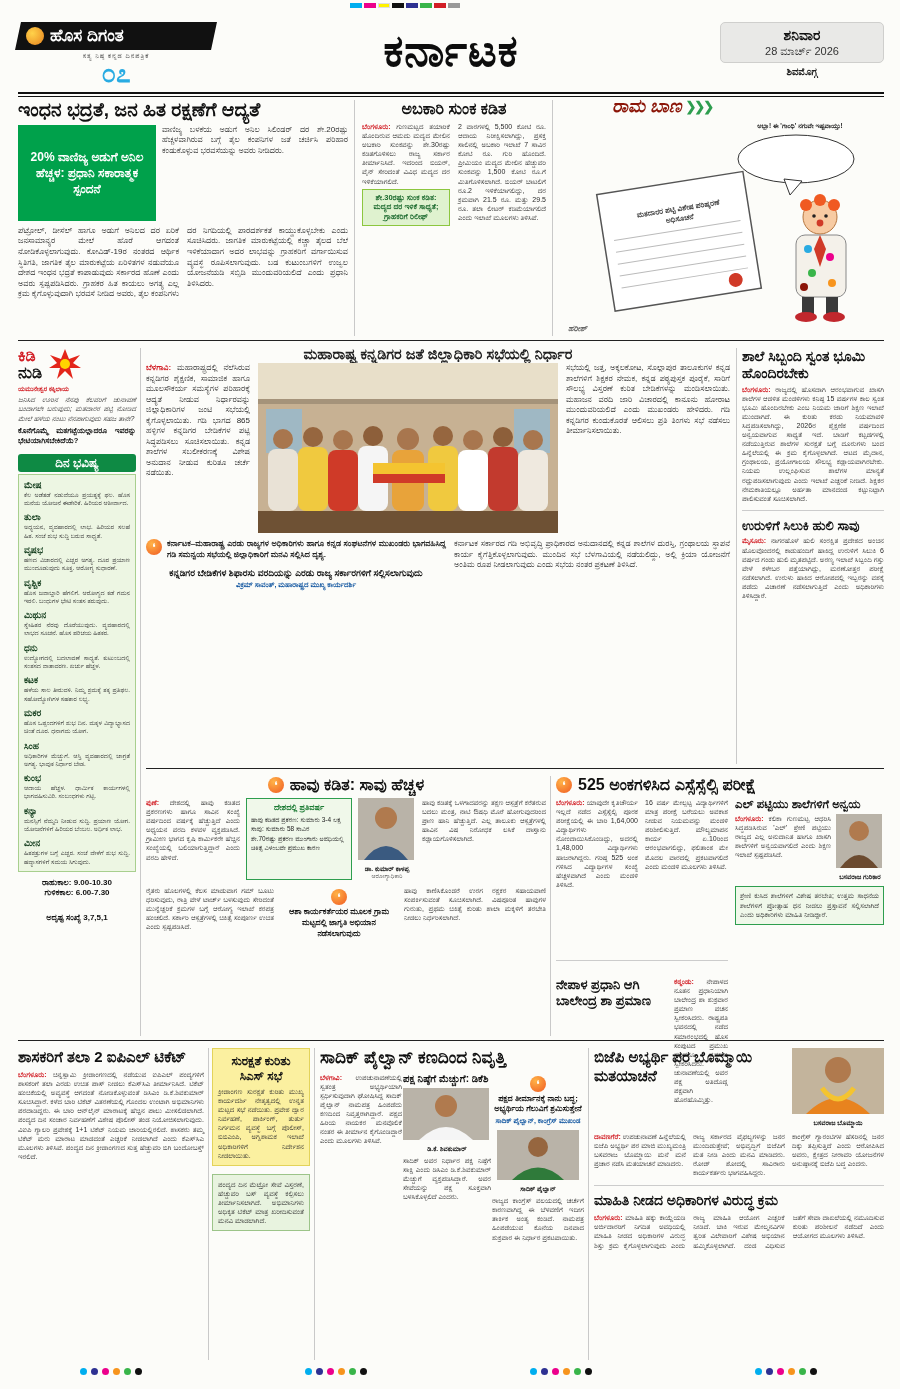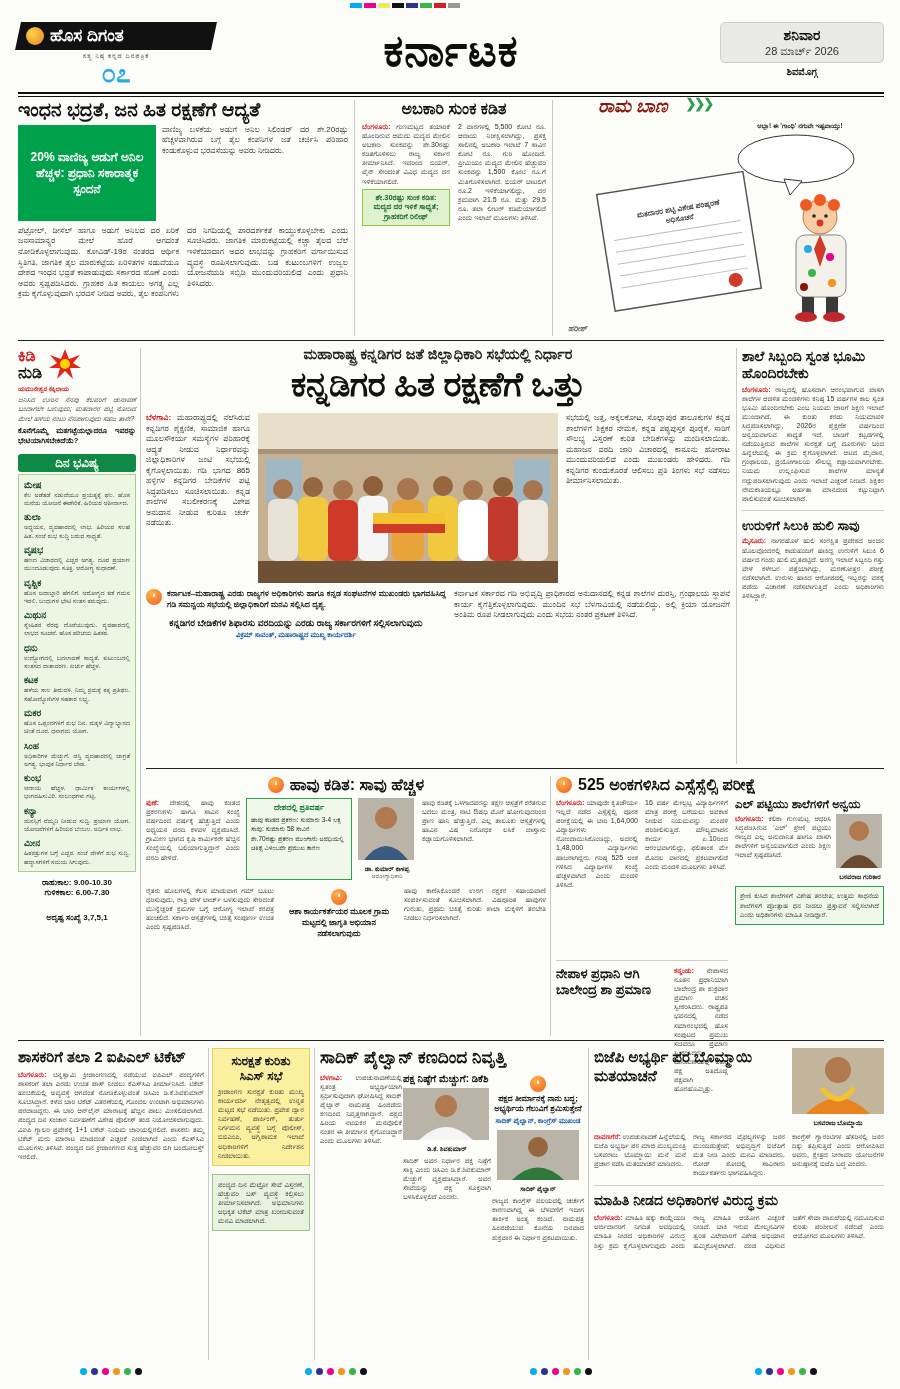--- a/index.html
+++ b/index.html
@@ -86,21 +86,21 @@
       <span class="dateline">ಬೆಂಗಳೂರು:</span>
       <span>ಗುಣಮಟ್ಟದ ತಯಾರಿಕೆ ಹೊಂದಿರುವ ಆಮದು ಮದ್ಯದ ಮೇಲಿನ ಅಬಕಾರಿ ಸುಂಕವನ್ನು ಶೇ.30ರಷ್ಟು ಕಡಿತಗೊಳಿಸಲು ರಾಜ್ಯ ಸರ್ಕಾರ ತೀರ್ಮಾನಿಸಿದೆ. ಇದರಿಂದ ಬಿಯರ್, ವೈನ್ ಸೇರಿದಂತೆ ವಿವಿಧ ಮದ್ಯದ ದರ ಇಳಿಕೆಯಾಗಲಿದೆ.</span>
       <div class="mini-green">ಶೇ.30ರಷ್ಟು ಸುಂಕ ಕಡಿತ: ಮದ್ಯದ ದರ ಇಳಿಕೆ ಸಾಧ್ಯತೆ; ಗ್ರಾಹಕರಿಗೆ ರಿಲೀಫ್</div>
       <span>2 ವಾರಗಳಲ್ಲಿ 5,500 ಕೋಟಿ ರೂ. ಆದಾಯ ನಿರೀಕ್ಷಿಸಲಾಗಿದ್ದು, ಪ್ರಸಕ್ತ ಸಾಲಿನಲ್ಲಿ ಅಬಕಾರಿ ಇಲಾಖೆ 7 ಸಾವಿರ ಕೋಟಿ ರೂ. ಗುರಿ ಹೊಂದಿದೆ. ಪ್ರೀಮಿಯಂ ಮದ್ಯದ ಮೇಲಿನ ಹೆಚ್ಚುವರಿ ಸುಂಕವನ್ನು 1,500 ಕೋಟಿ ರೂ.ಗೆ ಮಿತಿಗೊಳಿಸಲಾಗಿದೆ. ಬಿಯರ್ ಬಾಟಲಿಗೆ ರೂ.2 ಇಳಿಕೆಯಾಗಲಿದ್ದು, ದರ ಕ್ರಮವಾಗಿ 21.5 ರೂ. ಮತ್ತು 29.5 ರೂ. ತಲಾ ಲೀಟರ್ ಕಡಿಮೆಯಾಗಲಿದೆ ಎಂದು ಇಲಾಖೆ ಮೂಲಗಳು ತಿಳಿಸಿವೆ.</span>
     </div>
   </div>
 
   <div class="vr" style="left:552px;top:100px;height:236px"></div>
 
   <div class="abs" style="left:558px;top:96px;width:326px;height:240px">
-    <div style="display:flex;gap:18px;margin-left:40px">
+    <div style="display:flex;align-items:center;gap:4px;margin-left:54px">
       <span style="font-size:18px;font-weight:900;color:#8b1508;font-style:italic">ರಾಮ ಬಾಣ</span>
       <span style="color:#2e9e4f;font-weight:900;font-size:13px;letter-spacing:-2px">❯❯❯</span>
     </div>
     <svg width="326" height="206" viewBox="0 0 326 206">
       <ellipse cx="238" cy="42" rx="58" ry="24" fill="#fff" stroke="#333" stroke-width="1"></ellipse>
       <path d="M226 62 L232 78 L244 64 Z" fill="#fff" stroke="#333" stroke-width="1"></path>
       <g transform="rotate(-9 130 130)">
         <rect x="48" y="64" width="148" height="118" fill="#fff" stroke="#555" stroke-width="1.5"></rect>
         <line x1="58" y1="112" x2="186" y2="112" stroke="#bbb"></line>
           <line x1="58" y1="124" x2="186" y2="124" stroke="#bbb"></line>
@@ -207,21 +207,20 @@
     </div>
     <div style="font-size:8px;font-weight:bold;text-align:center;margin-top:6px;color:#111">ರಾಹುಕಾಲ: 9.00-10.30</div>
     <div style="font-size:8px;font-weight:bold;text-align:center;color:#111">ಗುಳಿಕಕಾಲ: 6.00-7.30</div>
     <div style="font-size:8px;font-weight:bold;text-align:center;margin-top:15px;color:#111">ಅದೃಷ್ಟ ಸಂಖ್ಯೆ 3,7,5,1</div>
   </div>
 
   <div class="vr" style="left:140px;top:348px;height:688px"></div>
 
   <div class="abs" style="left:146px;top:346px;width:584px;height:418px">
     <div style="font-size:14.5px;font-weight:bold;text-align:center;color:#222">ಮಹಾರಾಷ್ಟ್ರ ಕನ್ನಡಿಗರ ಜತೆ ಜಿಲ್ಲಾಧಿಕಾರಿ ಸಭೆಯಲ್ಲಿ ನಿರ್ಧಾರ</div>
-    <div class="h-xl" style="font-size:34px;text-align:center;margin:2px 0 8px">ಕನ್ನಡಿಗರ ಹಿತ ರಕ್ಷಣೆಗೆ ಒತ್ತು</div>
     <div style="display:flex;gap:8px">
       <div class="body-text" style="width:104px"><span class="dateline">ಬೆಳಗಾವಿ:</span> <span>ಮಹಾರಾಷ್ಟ್ರದಲ್ಲಿ ನೆಲೆಸಿರುವ ಕನ್ನಡಿಗರ ಶೈಕ್ಷಣಿಕ, ಸಾಮಾಜಿಕ ಹಾಗೂ ಮೂಲಸೌಕರ್ಯ ಸಮಸ್ಯೆಗಳ ಪರಿಹಾರಕ್ಕೆ ಆದ್ಯತೆ ನೀಡುವ ನಿರ್ಧಾರವನ್ನು ಜಿಲ್ಲಾಧಿಕಾರಿಗಳ ಜಂಟಿ ಸಭೆಯಲ್ಲಿ ಕೈಗೊಳ್ಳಲಾಯಿತು. ಗಡಿ ಭಾಗದ 865 ಹಳ್ಳಿಗಳ ಕನ್ನಡಿಗರ ಬೇಡಿಕೆಗಳ ಪಟ್ಟಿ ಸಿದ್ಧಪಡಿಸಲು ಸೂಚಿಸಲಾಯಿತು. ಕನ್ನಡ ಶಾಲೆಗಳ ಸಬಲೀಕರಣಕ್ಕೆ ವಿಶೇಷ ಅನುದಾನ ನೀಡುವ ಕುರಿತೂ ಚರ್ಚೆ ನಡೆಯಿತು.</span></div>
       <div class="photo-frame" style="width:300px;height:170px">
         <svg width="300" height="170" viewBox="0 0 300 170">
           <rect width="300" height="170" fill="#c7b193"></rect>
             <rect width="300" height="36" fill="#e8dfc9"></rect>
             <rect y="36" width="300" height="5" fill="#a5937a"></rect>
           <rect x="8" y="46" width="36" height="44" fill="#9fb8c4"></rect>
             <rect x="256" y="46" width="36" height="44" fill="#9fb8c4"></rect>
           <g>
@@ -321,21 +320,21 @@
     <div style="display:flex;align-items:center;gap:6px;margin-bottom:4px">
       <span class="dot-icon"></span>
       <span class="h-bold" style="font-size:16px">525 ಅಂಕಗಳಿಸಿದ ಎಸ್ಸೆಸ್ಸೆಲ್ಸಿ ಪರೀಕ್ಷೆ</span>
     </div>
     <div style="display:flex;gap:7px">
       <div style="width:172px">
         <div style="display:flex;gap:7px;height:156px">
           <div class="small-text" style="width:82px"><span class="dateline">ಬೆಂಗಳೂರು:</span> <span>ಯಾವುದೇ ಕೃತಿಚೌರ್ಯ ಇಲ್ಲದೆ ನಡೆದ ಎಸ್ಸೆಸ್ಸೆಲ್ಸಿ ಪೂರಕ ಪರೀಕ್ಷೆಯಲ್ಲಿ ಈ ಬಾರಿ 1,64,000 ವಿದ್ಯಾರ್ಥಿಗಳು ನೋಂದಾಯಿಸಿಕೊಂಡಿದ್ದು, ಅದರಲ್ಲಿ 1,48,000 ವಿದ್ಯಾರ್ಥಿಗಳು ಹಾಜರಾಗಿದ್ದರು. ಗರಿಷ್ಠ 525 ಅಂಕ ಗಳಿಸಿದ ವಿದ್ಯಾರ್ಥಿಗಳ ಸಂಖ್ಯೆ ಹೆಚ್ಚಳವಾಗಿದೆ ಎಂದು ಮಂಡಳಿ ತಿಳಿಸಿದೆ.</span></div>
           <div class="small-text" style="flex:1">16 ವರ್ಷ ಮೇಲ್ಪಟ್ಟ ವಿದ್ಯಾರ್ಥಿಗಳಿಗೆ ಮಾತ್ರ ಪರೀಕ್ಷೆ ಬರೆಯಲು ಅವಕಾಶ ನೀಡುವ ನಿಯಮವನ್ನು ಮಂಡಳಿ ಪರಿಶೀಲಿಸುತ್ತಿದೆ. ಮೌಲ್ಯಮಾಪನ ಕಾರ್ಯ ಏ.10ರಿಂದ ಆರಂಭವಾಗಲಿದ್ದು, ಫಲಿತಾಂಶ ಮೇ ಮೊದಲ ವಾರದಲ್ಲಿ ಪ್ರಕಟವಾಗಲಿದೆ ಎಂದು ಮಂಡಳಿ ಮೂಲಗಳು ತಿಳಿಸಿವೆ.</div>
         </div>
-        <div style="display:flex;gap:6px;margin-top:6px;border-top:1px solid #ccc;padding-top:5px">
+        <div style="display:flex;gap:6px;margin-top:6px;border-top:1px solid #ccc;padding-top:16px">
           <div class="h-bold" style="width:112px;font-size:13px;line-height:1.25">ನೇಪಾಳ ಪ್ರಧಾನಿ ಆಗಿ ಬಾಲೇಂದ್ರ ಶಾ ಪ್ರಮಾಣ</div>
           <div class="small-text" style="flex:1"><span class="dateline">ಕಠ್ಮಂಡು:</span> <span>ನೇಪಾಳದ ನೂತನ ಪ್ರಧಾನಿಯಾಗಿ ಬಾಲೇಂದ್ರ ಶಾ ಶುಕ್ರವಾರ ಪ್ರಮಾಣ ವಚನ ಸ್ವೀಕರಿಸಿದರು. ರಾಷ್ಟ್ರಪತಿ ಭವನದಲ್ಲಿ ನಡೆದ ಸಮಾರಂಭದಲ್ಲಿ ಹೊಸ ಸಂಪುಟದ ಪ್ರಮುಖ ಸಚಿವರೂ ಪ್ರಮಾಣ ಸ್ವೀಕರಿಸಿದರು. ಚುನಾವಣೆಯಲ್ಲಿ ಅವರ ಪಕ್ಷ ಅತಿದೊಡ್ಡ ಪಕ್ಷವಾಗಿ ಹೊರಹೊಮ್ಮಿತ್ತು.</span></div>
         </div>
       </div>
       <div style="flex:1">
         <div class="h-bold" style="font-size:11.5px;line-height:1.2;margin-bottom:2px">ಎಲ್ ಪಟ್ಟಿಯು ಶಾಲೆಗಳಿಗೆ ಅನ್ವಯ</div>
         <div style="display:flex;gap:5px">
           <div class="small-text" style="flex:1"><span class="dateline">ಬೆಂಗಳೂರು:</span> <span>ಕಲಿಕಾ ಗುಣಮಟ್ಟ ಆಧರಿಸಿ ಸಿದ್ಧಪಡಿಸಿರುವ 'ಎಲ್' ಶ್ರೇಣಿ ಪಟ್ಟಿಯು ರಾಜ್ಯದ ಎಲ್ಲ ಅನುದಾನಿತ ಹಾಗೂ ಖಾಸಗಿ ಶಾಲೆಗಳಿಗೆ ಅನ್ವಯವಾಗಲಿದೆ ಎಂದು ಶಿಕ್ಷಣ ಇಲಾಖೆ ಸ್ಪಷ್ಟಪಡಿಸಿದೆ.</span></div>
           <div style="width:48px">
             <svg width="46" height="54" viewBox="0 0 46 54">

